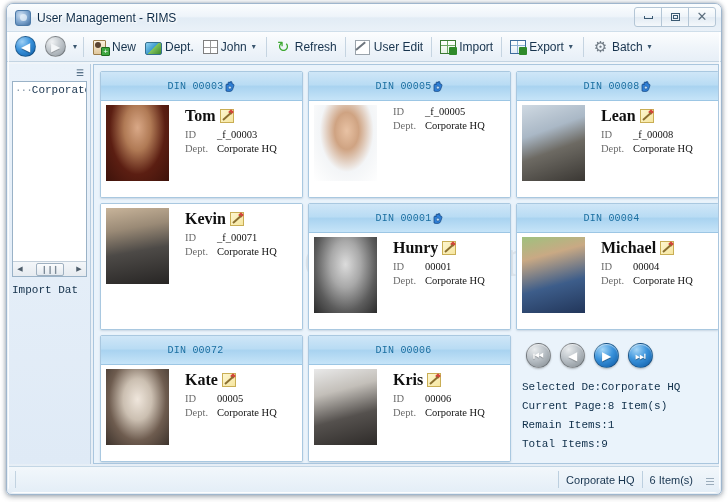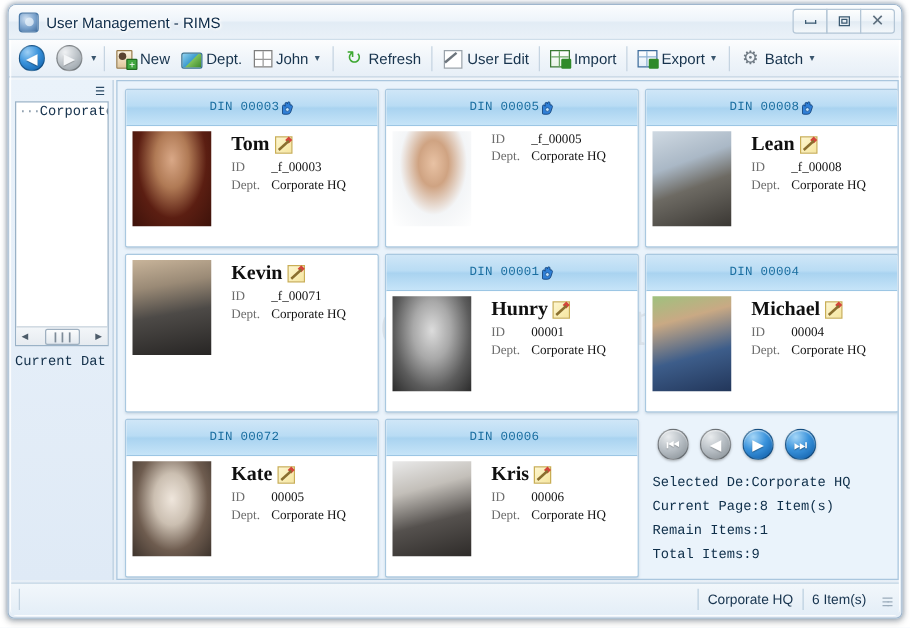--- a/index.html
+++ b/index.html
@@ -463,21 +463,21 @@
       <div id="tree">
         <div class="tree-node">
           <span class="tree-dots">···</span><span>Corporate</span>
         </div>
         <div id="tree-hscroll">
           <span class="sb-arrow">◀</span>
           <span class="sb-thumb">❙❙❙</span>
           <span class="sb-arrow">▶</span>
         </div>
       </div>
-      <div id="current-data-label">Current Dat</div>
+      <div id="current-data-label">Import Dat</div>
     </div>
 
     <div id="cardpanel">
 
       <div id="watermark">
         <div id="wm-big">Dreamstime</div>
         <div id="wm-small">www.dreamstime.com</div>
       </div>
 
       <div id="cardgrid">

